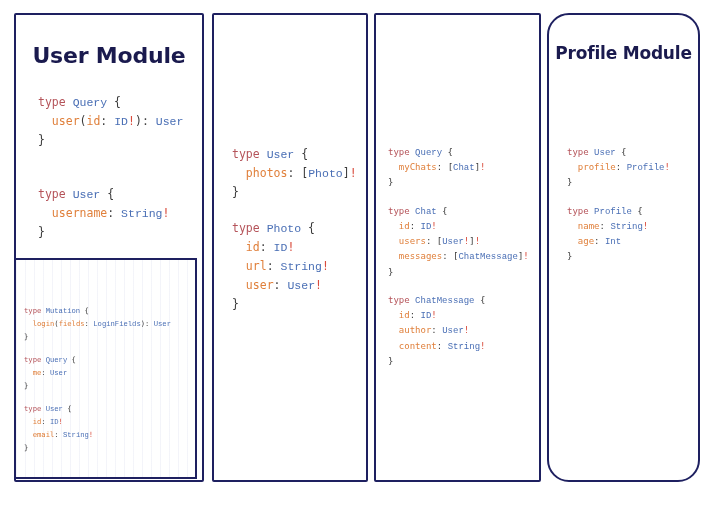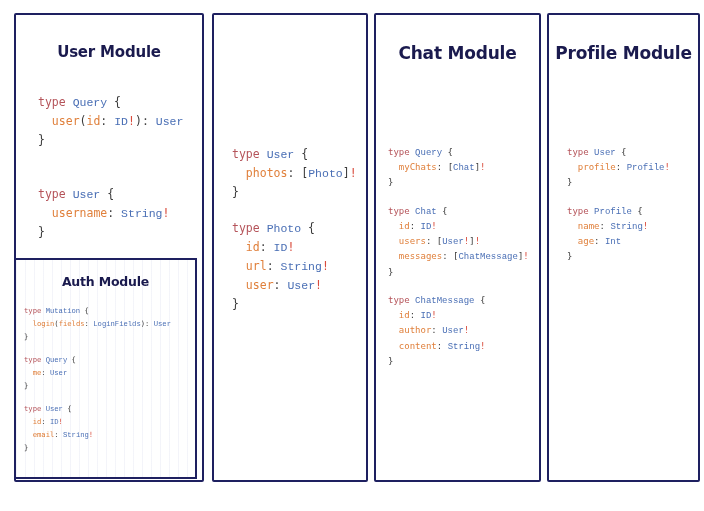--- a/index.html
+++ b/index.html
@@ -74,31 +74,29 @@
   .t-fld  { color: #e0803c; }
   .t-pun  { color: #444444; }
   .t-bang { color: #d94c3d; }
   .t-br   { color: #3a3a3a; }
 </style>
 </head>
 <body>
 
 <div id="board">
     <div class="panel" style="left: 14px; top: 13px; width: 190px; height: 469px;">
-      <div class="panel-title" style="position: absolute; left: 0px; right: 0px; top: 28px; font-size: 15px;">User Module</div>
+      <div class="panel-title" style="position: absolute; left: 0px; right: 0px; top: 28px; font-size: 22px;">User Module</div>
       <div class="code-area" style="top: 78px; padding-left: 22px; font-size: 11.5px; line-height: 18px;"><div class="code-line"><span class="t-kw">type </span><span class="t-type">Query</span><span class="t-br"> {</span></div><div class="code-line"><span class="t-pun">  </span><span class="t-fld">user</span><span class="t-br">(</span><span class="t-fld">id</span><span class="t-pun">: </span><span class="t-type">ID</span><span class="t-bang">!</span><span class="t-br">)</span><span class="t-pun">: </span><span class="t-type">User</span></div><div class="code-line"><span class="t-br">}</span></div><div class="code-line">&nbsp;</div><div class="code-line">&nbsp;</div><div class="code-line"><span class="t-kw">type </span><span class="t-type">User</span><span class="t-br"> {</span></div><div class="code-line"><span class="t-pun">  </span><span class="t-fld">username</span><span class="t-pun">: </span><span class="t-type">String</span><span class="t-bang">!</span></div><div class="code-line"><span class="t-br">}</span></div></div>
     </div>
     <div class="subpanel" style="left: 14px; top: 258px; width: 183px; height: 221px;">
-      <div class="panel-title" style="position: absolute; left: 0px; right: 0px; top: 14px; font-size: 12.5px;">Auth Module</div>
       <div class="code-area" style="top: 45px; padding-left: 8px; font-size: 7.2px; line-height: 11.8px;"><div class="code-line"><span class="t-kw">type </span><span class="t-type">Mutation</span><span class="t-br"> {</span></div><div class="code-line"><span class="t-pun">  </span><span class="t-fld">login</span><span class="t-br">(</span><span class="t-fld">fields</span><span class="t-pun">: </span><span class="t-type">LoginFields</span><span class="t-br">)</span><span class="t-pun">: </span><span class="t-type">User</span></div><div class="code-line"><span class="t-br">}</span></div><div class="code-line">&nbsp;</div><div class="code-line"><span class="t-kw">type </span><span class="t-type">Query</span><span class="t-br"> {</span></div><div class="code-line"><span class="t-pun">  </span><span class="t-fld">me</span><span class="t-pun">: </span><span class="t-type">User</span></div><div class="code-line"><span class="t-br">}</span></div><div class="code-line">&nbsp;</div><div class="code-line"><span class="t-kw">type </span><span class="t-type">User</span><span class="t-br"> {</span></div><div class="code-line"><span class="t-pun">  </span><span class="t-fld">id</span><span class="t-pun">: </span><span class="t-type">ID</span><span class="t-bang">!</span></div><div class="code-line"><span class="t-pun">  </span><span class="t-fld">email</span><span class="t-pun">: </span><span class="t-type">String</span><span class="t-bang">!</span></div><div class="code-line"><span class="t-br">}</span></div></div>
     </div>
     <div class="panel" style="left: 212px; top: 13px; width: 156px; height: 469px;">
       <div class="code-area" style="top: 130px; padding-left: 18px; font-size: 11.5px; line-height: 18px;"><div class="code-line"><span class="t-kw">type </span><span class="t-type">User</span><span class="t-br"> {</span></div><div class="code-line"><span class="t-pun">  </span><span class="t-fld">photos</span><span class="t-pun">: </span><span class="t-br">[</span><span class="t-type">Photo</span><span class="t-br">]</span><span class="t-bang">!</span></div><div class="code-line"><span class="t-br">}</span></div><div class="code-line">&nbsp;</div><div class="code-line"><span class="t-kw">type </span><span class="t-type">Photo</span><span class="t-br"> {</span></div><div class="code-line"><span class="t-pun">  </span><span class="t-fld">id</span><span class="t-pun">: </span><span class="t-type">ID</span><span class="t-bang">!</span></div><div class="code-line"><span class="t-pun">  </span><span class="t-fld">url</span><span class="t-pun">: </span><span class="t-type">String</span><span class="t-bang">!</span></div><div class="code-line"><span class="t-pun">  </span><span class="t-fld">user</span><span class="t-pun">: </span><span class="t-type">User</span><span class="t-bang">!</span></div><div class="code-line"><span class="t-br">}</span></div></div>
     </div>
     <div class="panel" style="left: 374px; top: 13px; width: 167px; height: 469px;">
-      <div class="panel-title" style="position: absolute; left: 0px; right: 0px; top: 28px; font-size: 17px;">Chat Module</div>
       <div class="code-area" style="top: 130px; padding-left: 12px; font-size: 9px; line-height: 14.2px;"><div class="code-line"><span class="t-kw">type </span><span class="t-type">Query</span><span class="t-br"> {</span></div><div class="code-line"><span class="t-pun">  </span><span class="t-fld">myChats</span><span class="t-pun">: </span><span class="t-br">[</span><span class="t-type">Chat</span><span class="t-br">]</span><span class="t-bang">!</span></div><div class="code-line"><span class="t-br">}</span></div><div class="code-line">&nbsp;</div><div class="code-line"><span class="t-kw">type </span><span class="t-type">Chat</span><span class="t-br"> {</span></div><div class="code-line"><span class="t-pun">  </span><span class="t-fld">id</span><span class="t-pun">: </span><span class="t-type">ID</span><span class="t-bang">!</span></div><div class="code-line"><span class="t-pun">  </span><span class="t-fld">users</span><span class="t-pun">: </span><span class="t-br">[</span><span class="t-type">User</span><span class="t-bang">!</span><span class="t-br">]</span><span class="t-bang">!</span></div><div class="code-line"><span class="t-pun">  </span><span class="t-fld">messages</span><span class="t-pun">: </span><span class="t-br">[</span><span class="t-type">ChatMessage</span><span class="t-br">]</span><span class="t-bang">!</span></div><div class="code-line"><span class="t-br">}</span></div><div class="code-line">&nbsp;</div><div class="code-line"><span class="t-kw">type </span><span class="t-type">ChatMessage</span><span class="t-br"> {</span></div><div class="code-line"><span class="t-pun">  </span><span class="t-fld">id</span><span class="t-pun">: </span><span class="t-type">ID</span><span class="t-bang">!</span></div><div class="code-line"><span class="t-pun">  </span><span class="t-fld">author</span><span class="t-pun">: </span><span class="t-type">User</span><span class="t-bang">!</span></div><div class="code-line"><span class="t-pun">  </span><span class="t-fld">content</span><span class="t-pun">: </span><span class="t-type">String</span><span class="t-bang">!</span></div><div class="code-line"><span class="t-br">}</span></div></div>
     </div>
-    <div class="panel" style="left: 547px; top: 13px; width: 153px; height: 469px;">
+    <div class="panel" style="left: 547px; top: 13px; width: 153px; height: 469px; border-radius: 22px;">
       <div class="panel-title" style="position: absolute; left: 0px; right: 0px; top: 28px; font-size: 17px;">Profile Module</div>
       <div class="code-area" style="top: 130px; padding-left: 18px; font-size: 9px; line-height: 14.2px;"><div class="code-line"><span class="t-kw">type </span><span class="t-type">User</span><span class="t-br"> {</span></div><div class="code-line"><span class="t-pun">  </span><span class="t-fld">profile</span><span class="t-pun">: </span><span class="t-type">Profile</span><span class="t-bang">!</span></div><div class="code-line"><span class="t-br">}</span></div><div class="code-line">&nbsp;</div><div class="code-line"><span class="t-kw">type </span><span class="t-type">Profile</span><span class="t-br"> {</span></div><div class="code-line"><span class="t-pun">  </span><span class="t-fld">name</span><span class="t-pun">: </span><span class="t-type">String</span><span class="t-bang">!</span></div><div class="code-line"><span class="t-pun">  </span><span class="t-fld">age</span><span class="t-pun">: </span><span class="t-type">Int</span></div><div class="code-line"><span class="t-br">}</span></div></div>
     </div>
   </div>
 
 </body></html>

